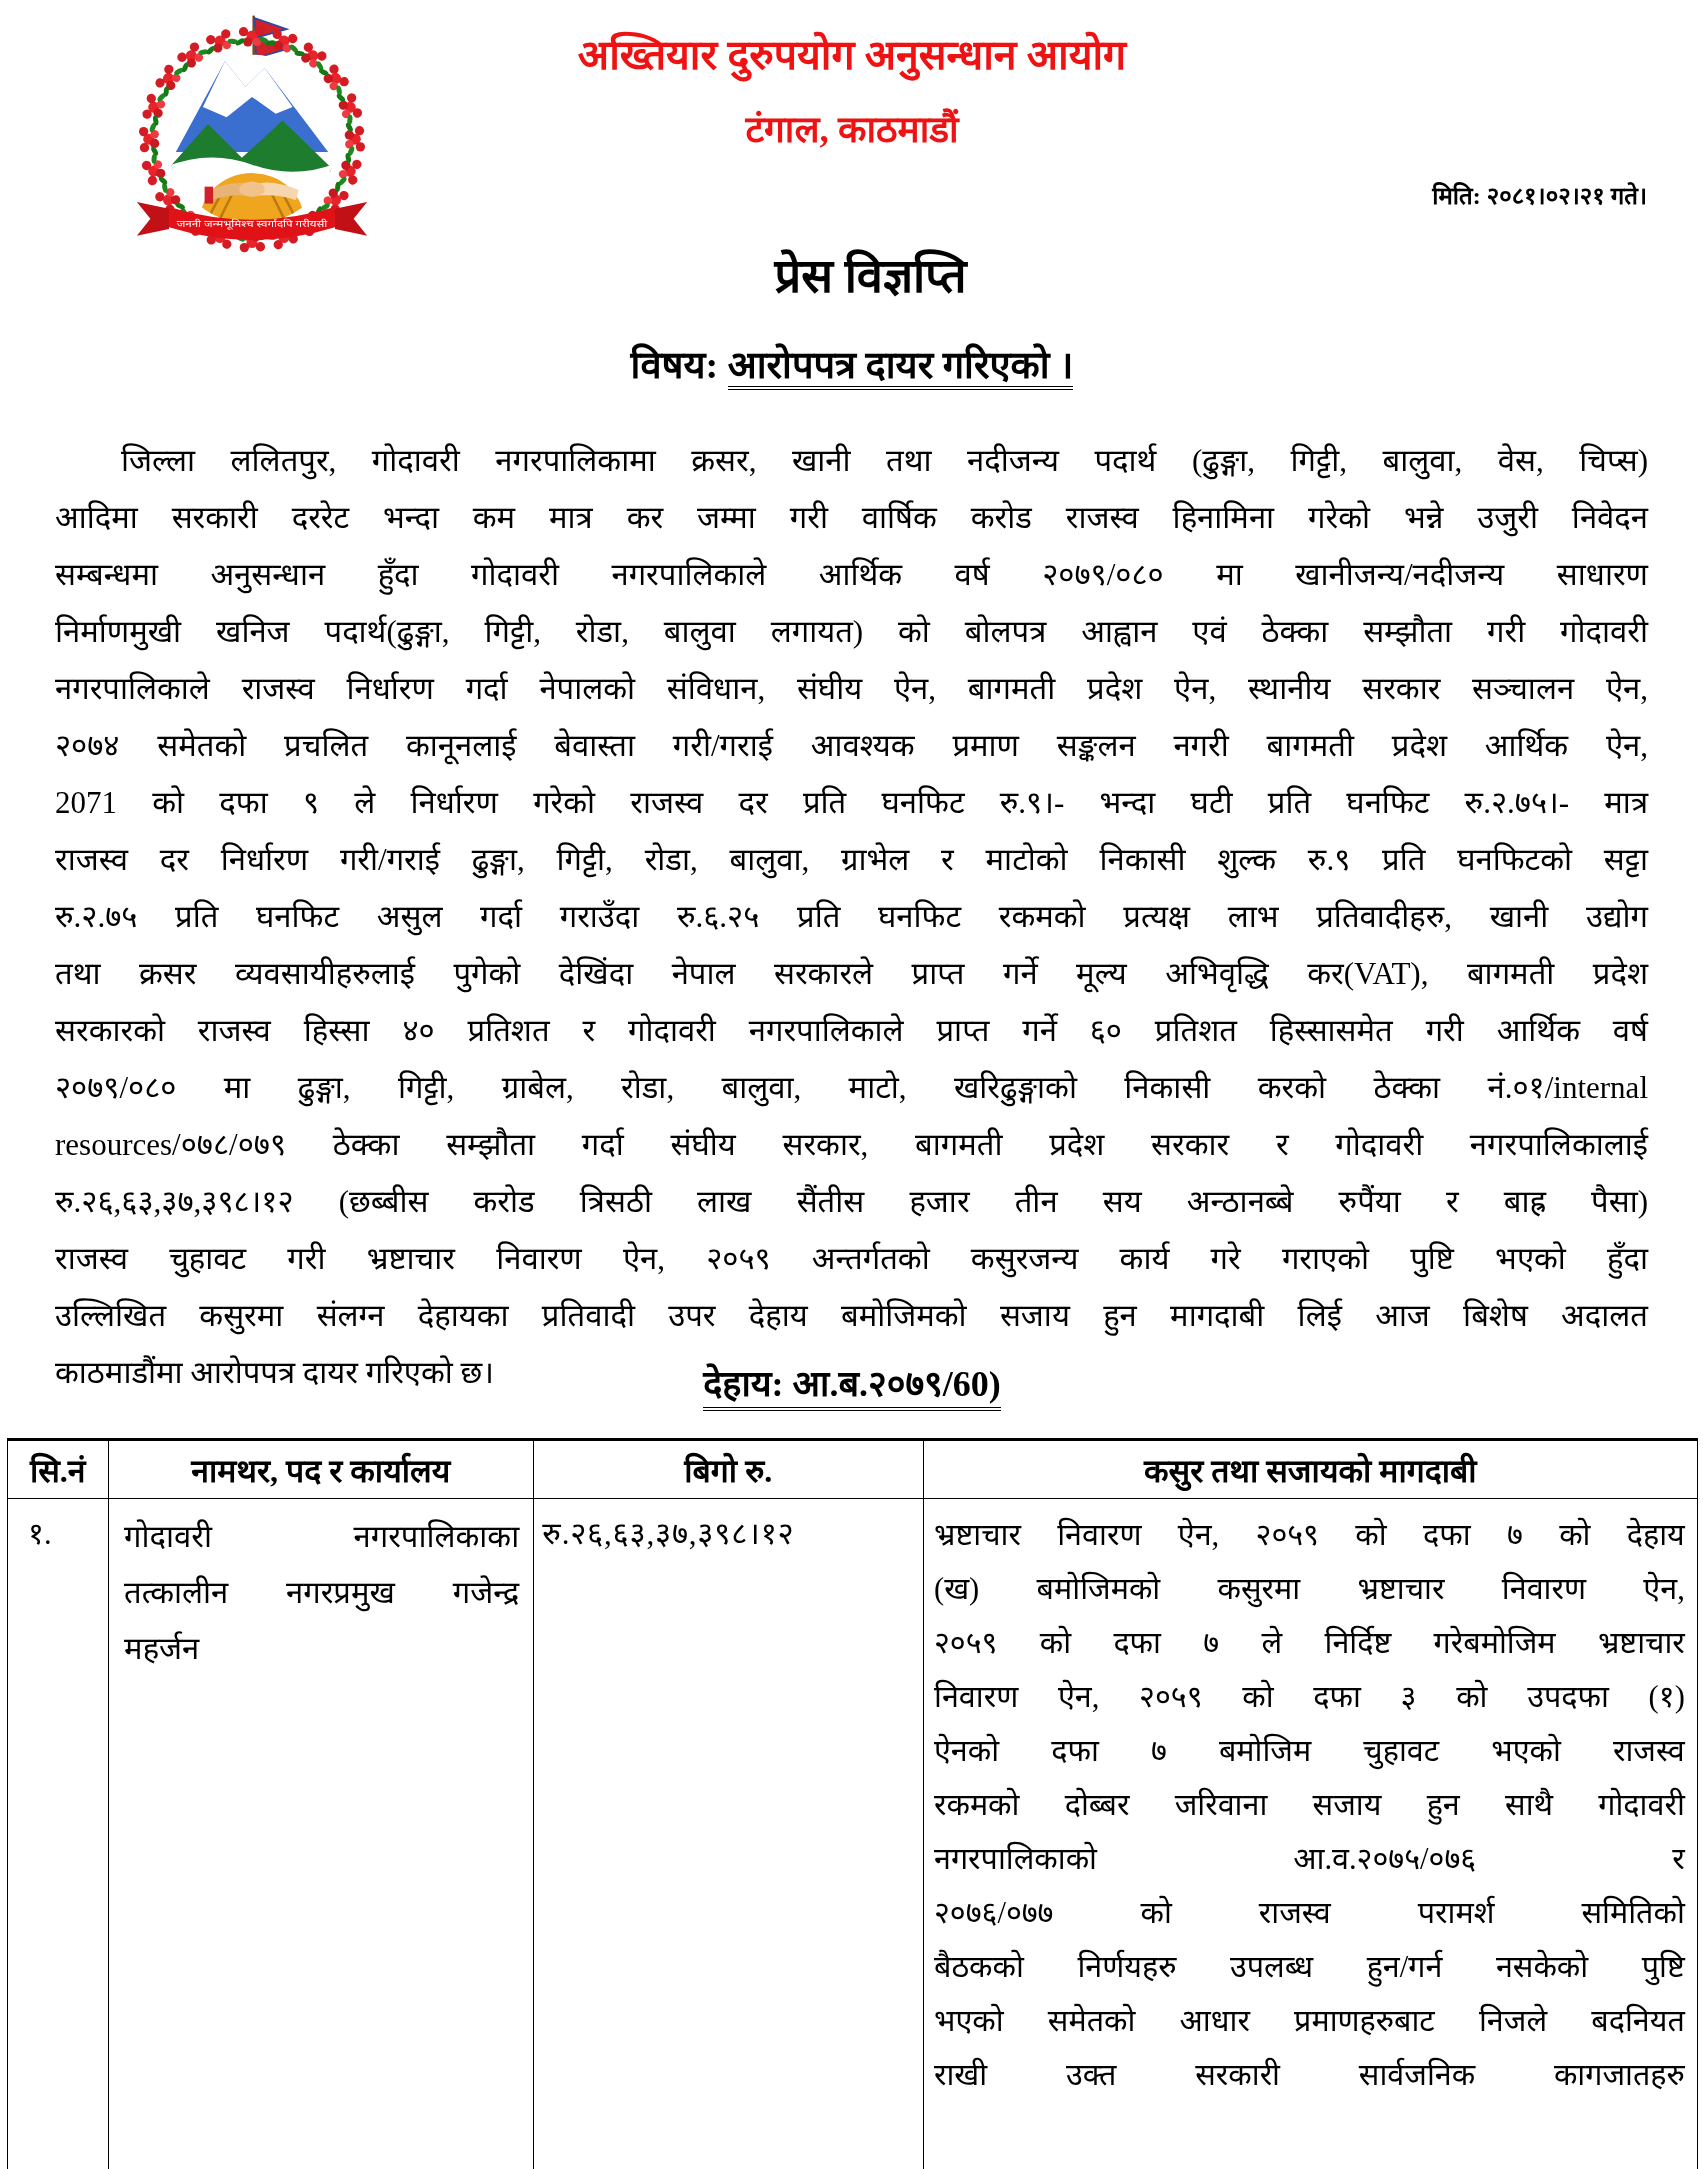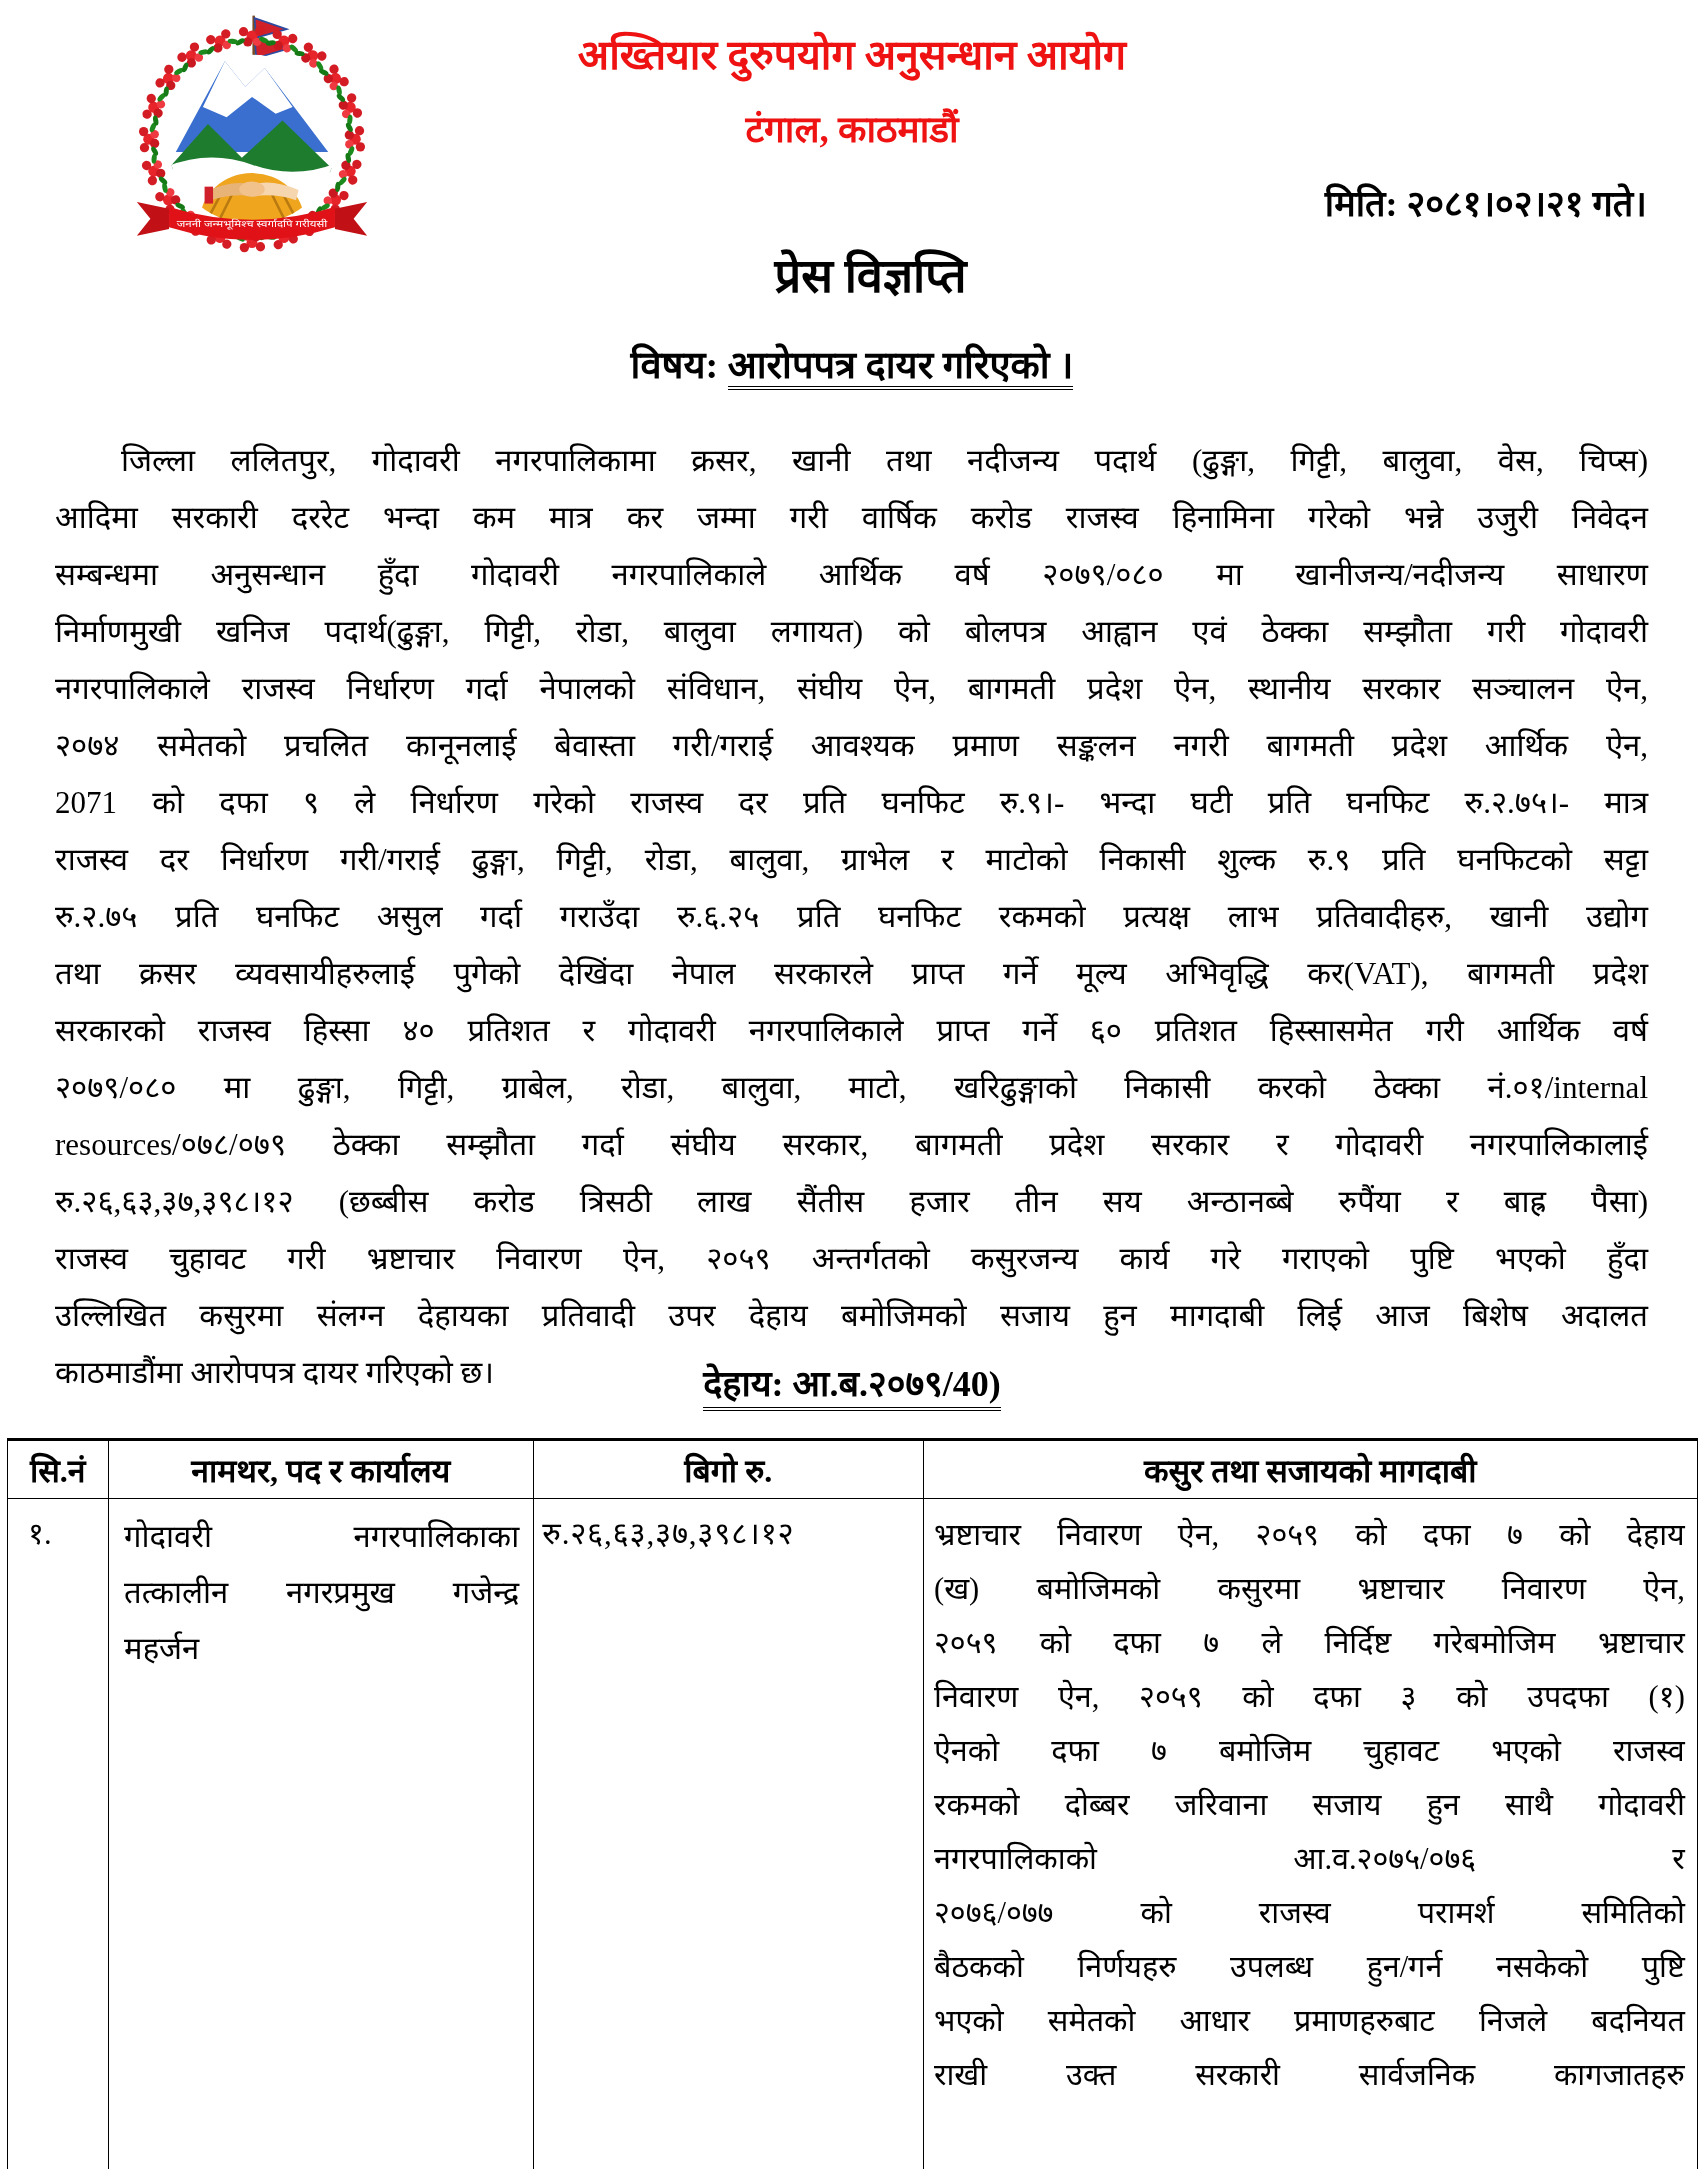--- a/index.html
+++ b/index.html
@@ -18,21 +18,21 @@
     text-align:center;font-size:41px;font-weight:bold;
     color:var(--accent-red,#ee1212);
   }
   .org-address{
     position:absolute;left:0;right:0;top:102px;
     text-align:center;font-size:37px;font-weight:bold;
     color:var(--accent-red,#ee1212);
   }
   .date-line{
     position:absolute;top:178px;right:57px;
-    font-size:36px;font-weight:bold;margin-left:48px;
+    font-size:24px;font-weight:bold;margin-left:48px;
   }
   .doc-title{
     position:absolute;left:0;right:0;top:242px;
     text-align:center;font-size:47px;font-weight:bold;padding-left:37px;
   }
   .subject-line{
     position:absolute;left:0;right:0;top:337px;
     text-align:center;font-size:38px;font-weight:bold;
   }
   .subject-underline{
@@ -173,21 +173,21 @@
       <div class="tl">सरकारको राजस्व हिस्सा ४० प्रतिशत र गोदावरी नगरपालिकाले प्राप्त गर्ने ६० प्रतिशत हिस्सासमेत गरी आर्थिक वर्ष</div>
       <div class="tl">२०७९/०८० मा ढुङ्गा, गिट्टी, ग्राबेल, रोडा, बालुवा, माटो, खरिढुङ्गाको निकासी करको ठेक्का नं.०१/internal</div>
       <div class="tl">resources/०७८/०७९ ठेक्का सम्झौता गर्दा संघीय सरकार, बागमती प्रदेश सरकार र गोदावरी नगरपालिकालाई</div>
       <div class="tl">रु.२६,६३,३७,३९८।१२ (छब्बीस करोड त्रिसठी लाख सैंतीस हजार तीन सय अन्ठानब्बे रुपैंया र बाह्र पैसा)</div>
       <div class="tl">राजस्व चुहावट गरी भ्रष्टाचार निवारण ऐन, २०५९ अन्तर्गतको कसुरजन्य कार्य गरे गराएको पुष्टि भएको हुँदा</div>
       <div class="tl">उल्लिखित कसुरमा संलग्न देहायका प्रतिवादी उपर देहाय बमोजिमको सजाय हुन मागदाबी लिई आज बिशेष अदालत</div>
       <div class="tl">काठमाडौंमा आरोपपत्र दायर गरिएको छ।</div>
     </div>
 
   <div class="table-heading">
-    <span class="heading-underline">देहाय: आ.ब.२०७९/40)</span>
+    <span class="heading-underline">देहाय: आ.ब.२०७९/60)</span>
   </div>
 
   <div class="tbl">
     <div class="tr tr-head">
       <div class="th c1">सि.नं</div>
       <div class="th c2">नामथर, पद र कार्यालय</div>
       <div class="th c3">बिगो रु.</div>
       <div class="th c4">कसुर तथा सजायको मागदाबी</div>
     </div>
     <div class="tr tr-body">

